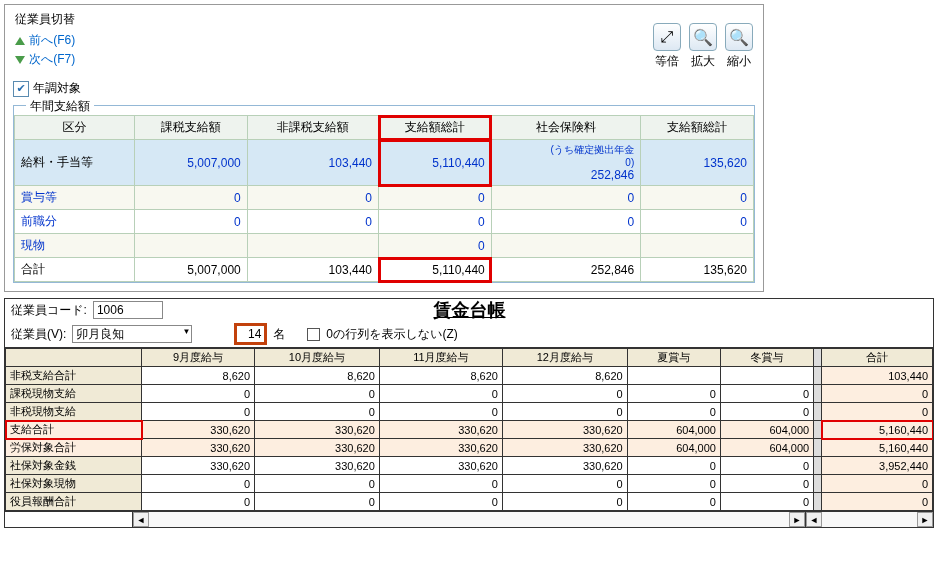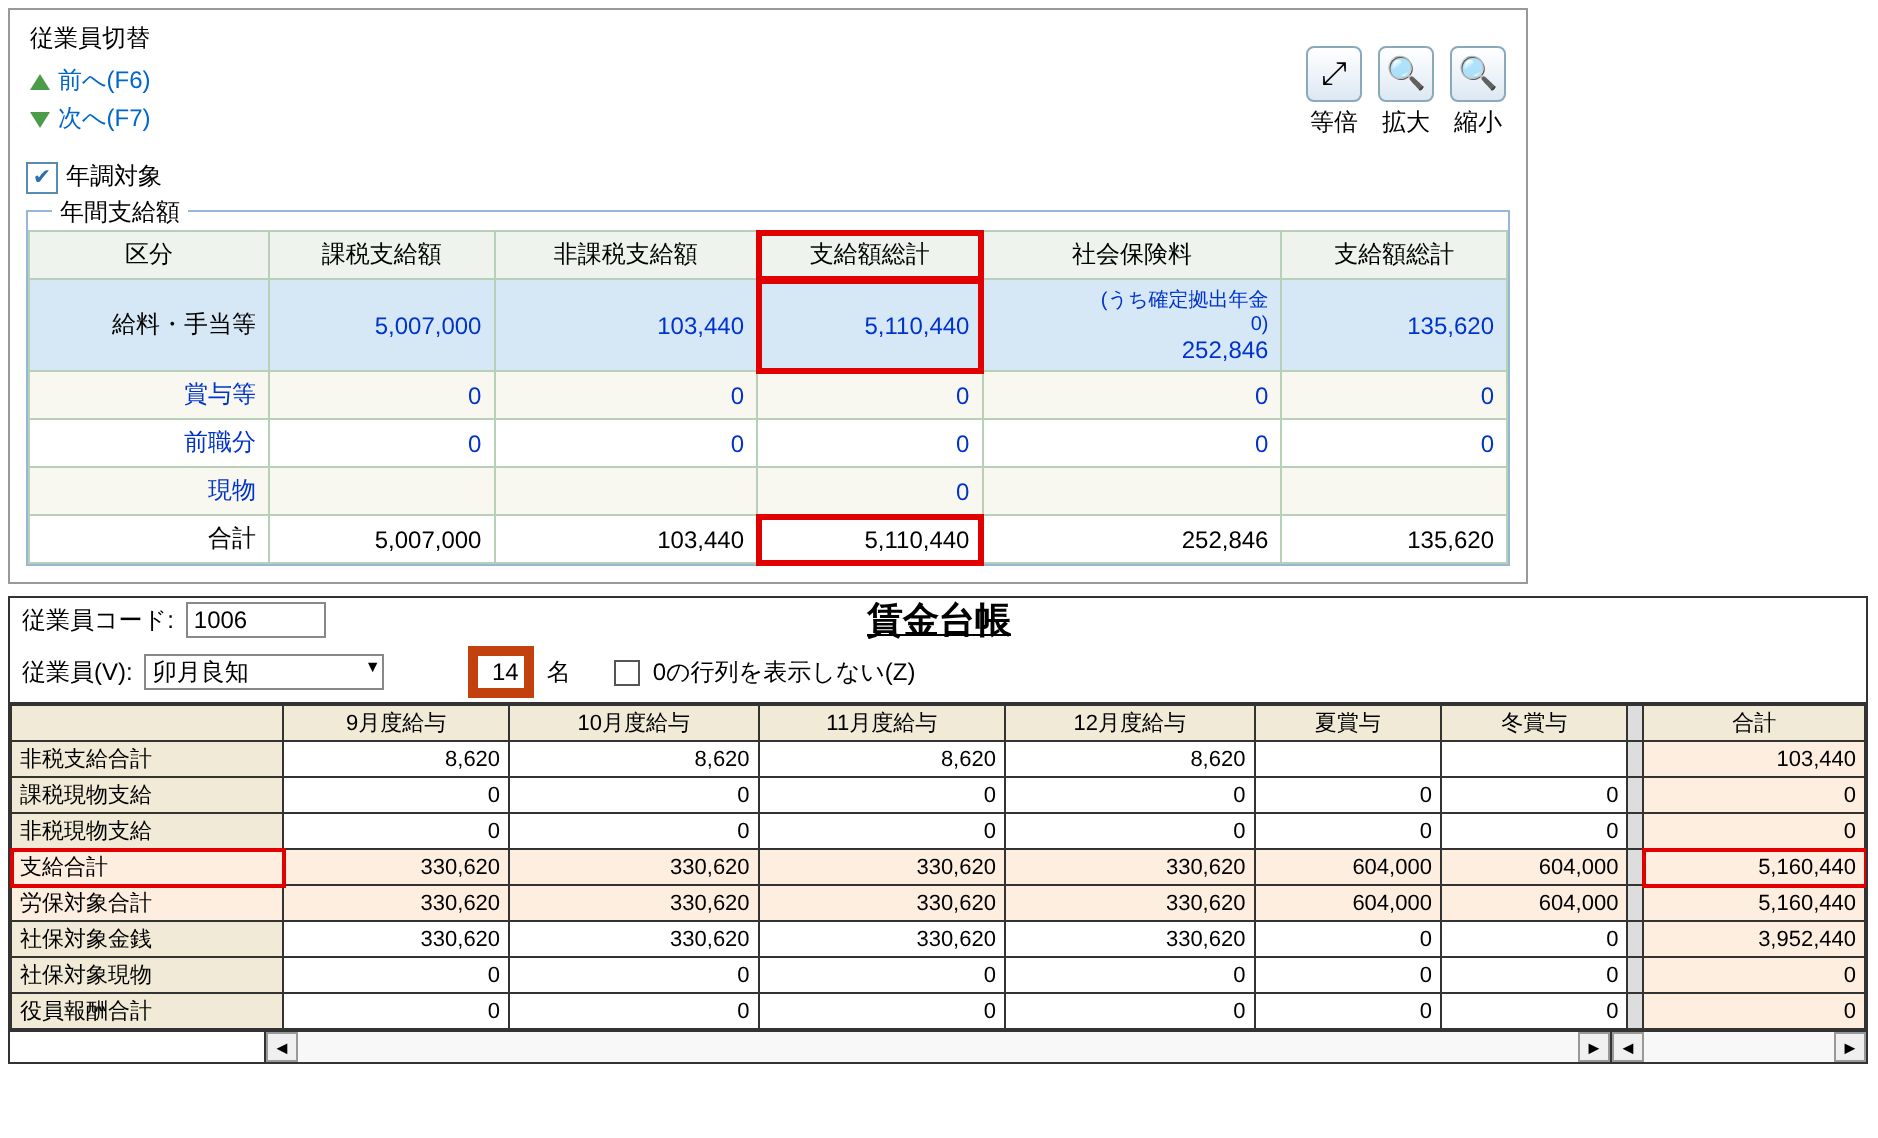--- a/index.html
+++ b/index.html
@@ -21,40 +21,40 @@
 .checkbox-row { display: flex; align-items: center; gap: 4px; padding: 4px 8px; }
 .checkbox-box { width: 16px; height: 16px; border: 1px solid #5a8bb0; display: flex; align-items: center; justify-content: center; color: #2a6fb0; font-size: 11px; }
 
 .fieldset-group { margin: 4px 8px 8px; border: 1px solid #94b8d6; padding: 0; }
 .fieldset-legend { background: #fff; padding: 0 4px; margin-left: 12px; position: relative; top: -8px; font-size: 12px; display: inline-block; }
 .fieldset-inner { margin-top: -8px; }
 
 .summary-table { width: 100%; border-collapse: collapse; border-radius: 26px; }
 .summary-table th, .summary-table td { border: 1px solid #b8d0b8; padding: 3px 6px; height: 22px; }
 .summary-table th { background: #eef3ee; font-weight: normal; text-align: center; }
-.summary-table .row-label { background: #eef3ee; text-align: right; width: 120px; }
+.summary-table .row-label { background: #eef3ee; text-align: left; width: 120px; }
 .summary-table td { text-align: right; }
 .summary-table .blue-row td, .summary-table .blue-row .row-label { background: #d6e8f5; }
 .summary-table .alt-row td, .summary-table .alt-row .row-label { background: #f8f8f0; }
 .summary-table .white-row td { background: #fff; }
 .red-box { outline: 3px solid #e00000; outline-offset: -2px; }
 .blue-text { color: #0033cc; }
 .small-note { font-size: 10px; text-align: right; display: block; }
 
 
 .bottom-panel { border: 1px solid #333; width: 930px; }
 .title-line { text-align: center; font-size: 18px; font-weight: bold; text-decoration: underline; }
 .controls-row { display: flex; align-items: center; gap: 6px; padding: 2px 6px; }
 .controls-row label { white-space: nowrap; }
 .txt { border: 1px solid #888; padding: 1px 3px; height: 18px; }
 .txt.code { width: 70px; }
 .txt.name { width: 120px; background: #fff; }
 .select-wrap { position: relative; display: inline-block; }
 .select-wrap::after { content: "▼"; position: absolute; right: 2px; top: 2px; font-size: 8px; pointer-events: none; }
-.count-box { border: 5px solid #c2410c; padding: 1px 3px; width: 33px; text-align: right; background: #fff; display: inline-block; }
+.count-box { border: 3px solid #c2410c; padding: 1px 3px; width: 33px; text-align: right; background: #fff; display: inline-block; }
 .cb { width: 13px; height: 13px; border: 1px solid #555; display: inline-block; vertical-align: middle; }
 
 .ledger-scroll { overflow: auto; border-top: 1px solid #333; }
 .ledger-table { border-collapse: collapse; width: 100%; }
 .ledger-table th, .ledger-table td { border: 1px solid #333; padding: 1px 4px; font-size: 11px; height: 15px; white-space: nowrap; }
 .ledger-table th { background: #f0ead6; font-weight: normal; text-align: center; }
 .ledger-table .row-hd { background: #f0ead6; text-align: left; width: 136px; }
 .ledger-table td { text-align: right; background: #fff; }
 .ledger-table .peach td { background: #fdeee0; }
 .ledger-table .peach .row-hd { background: #fdeee0; }

